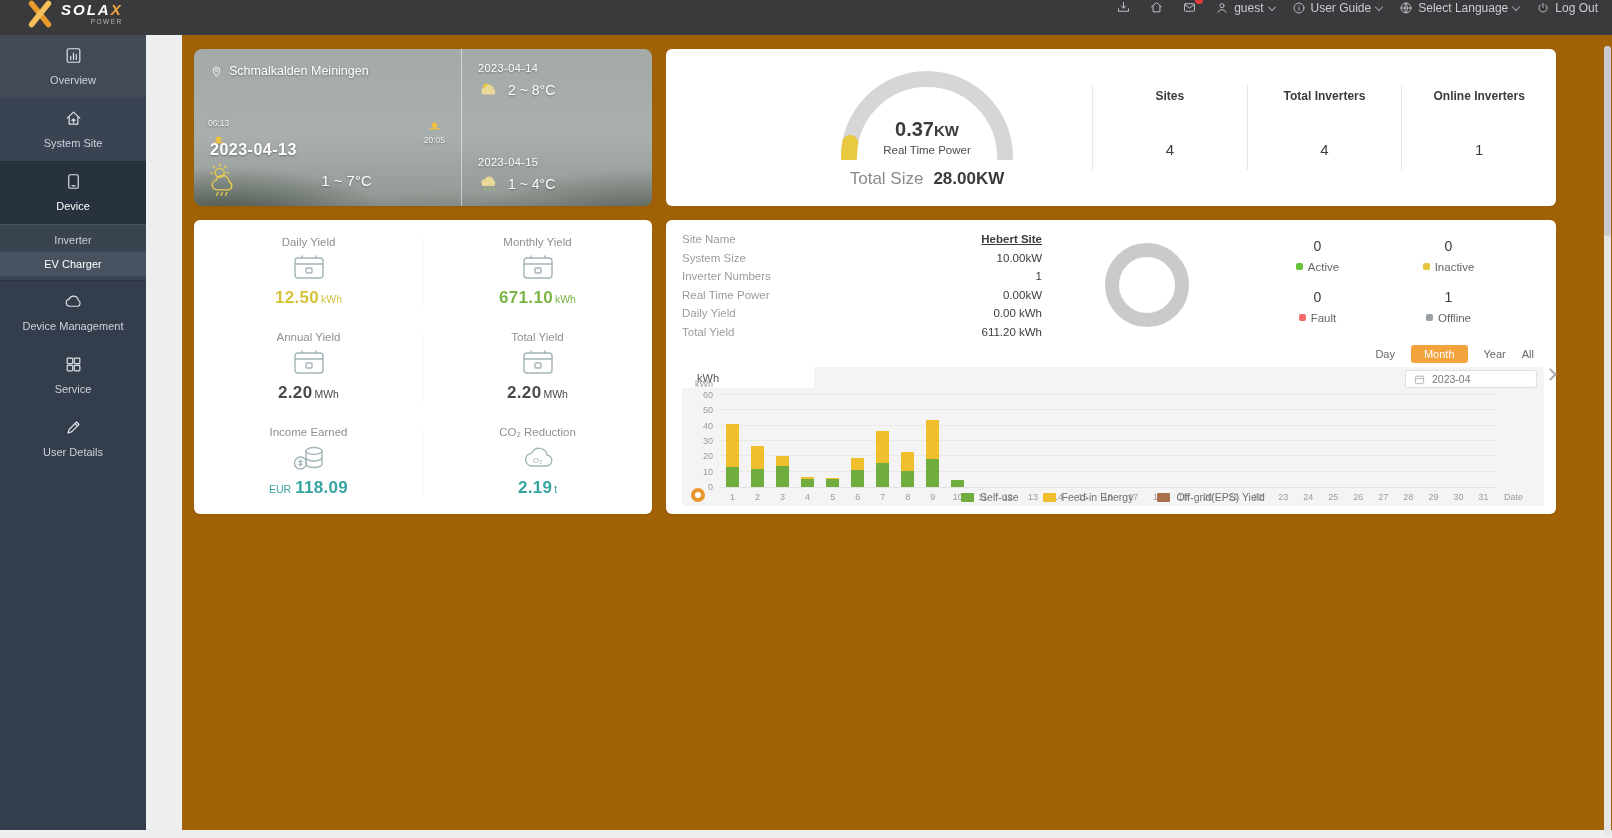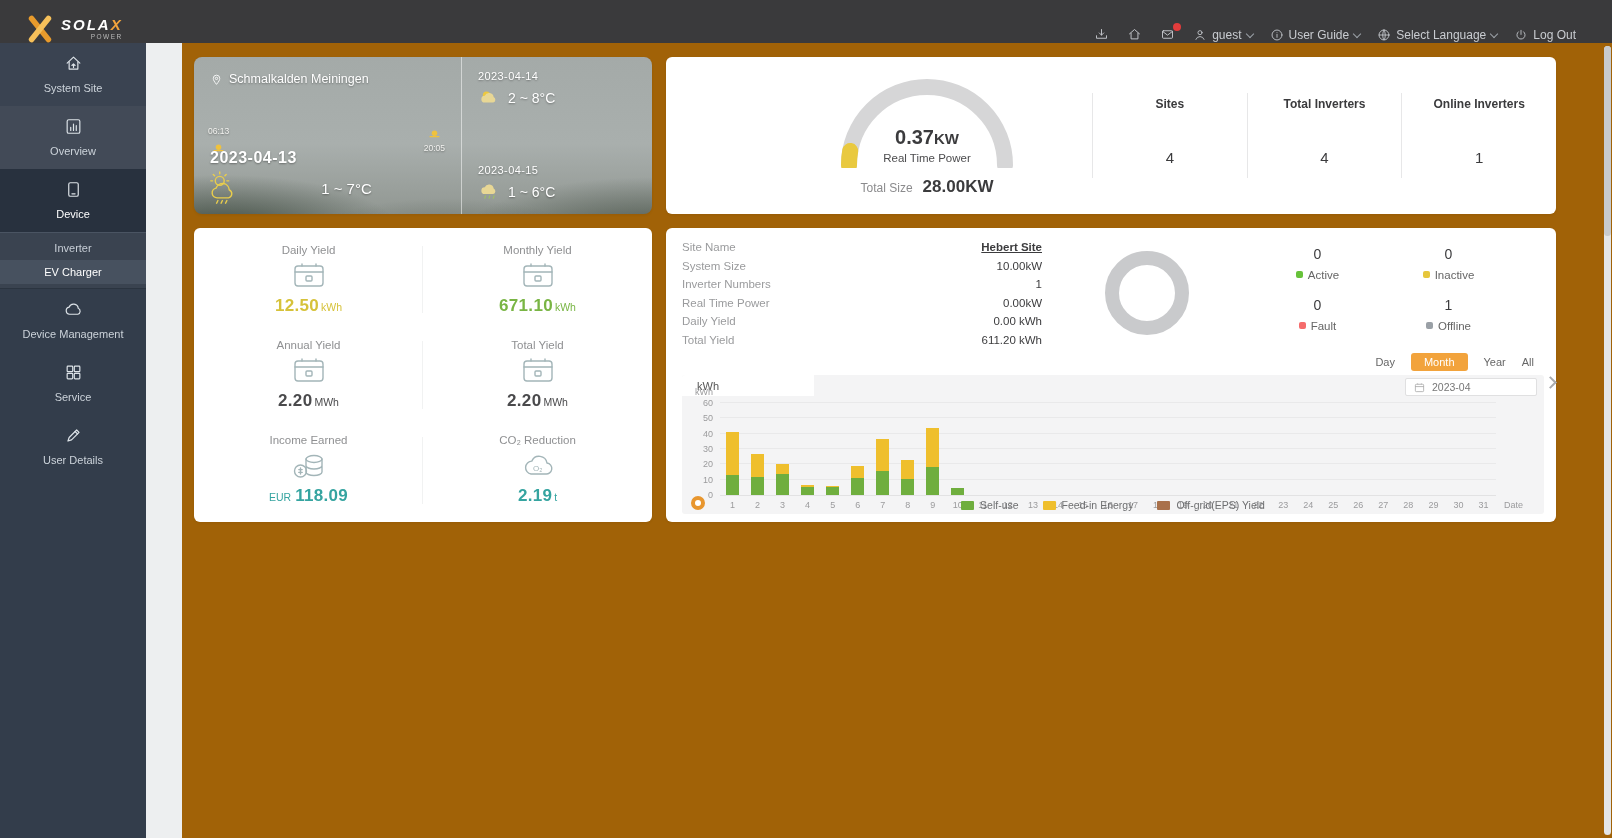--- a/index.html
+++ b/index.html
@@ -1,19 +1,19 @@
 <!DOCTYPE html>
 <html><head>
 <meta charset="utf-8">
 <style>
   * { margin:0; padding:0; box-sizing:border-box; }
   html,body { width:1612px; height:838px; overflow:hidden; font-family:"Liberation Sans", sans-serif; background:#edeff0; }
 
   
-  .navbar { height:43px; background:#3a3a3c; display:flex; align-items:flex-end; padding:0 36px 0 26px; }
+  .navbar { height:35px; background:#3a3a3c; display:flex; align-items:flex-start; padding:0 14px 0 26px; }
   .brand { display:flex; align-items:flex-end; gap:7px; }
   .brand-x svg { width:28px; height:28px; display:block; }
   .brand-txt { line-height:1; padding-bottom:3px; }
   .brand-name { color:#fff; font-weight:bold; font-size:15px; letter-spacing:2px; font-style:italic; }
   .brand-name .bx { color:#f2a33c; }
   .brand-sub { font-size:6.5px; color:#b9b9b9; letter-spacing:1.5px; text-align:right; margin-top:2px; }
   .nav-right { margin-left:auto; display:flex; align-items:center; gap:17px; color:#c9ccd1; font-size:12px; }
   .nav-ic { position:relative; width:16px; height:16px; cursor:pointer; }
   .nav-ic svg { width:15px; height:15px; stroke:#c6c9ce; fill:none; stroke-width:1.5; stroke-linecap:round; stroke-linejoin:round; }
   .badge-dot { position:absolute; top:-4px; right:-5px; width:8px; height:8px; border-radius:50%; background:#e23c3c; }
@@ -64,21 +64,21 @@
 
   
   .gauge-card { flex:1; height:157px; display:flex; align-items:stretch; padding-left:96px; }
   .gauge-block { width:330px; display:flex; flex-direction:column; align-items:center; padding-top:13px; flex-shrink:0; }
   .gauge-wrap { position:relative; width:190px; height:98px; }
   .gauge-center { position:absolute; left:0; right:0; bottom:4px; text-align:center; }
   .gauge-value { font-size:20px; font-weight:bold; color:#3b3b3d; }
   .gauge-value .gv-unit { font-size:15px; }
   .gauge-label { font-size:11.5px; color:#4c4c4e; margin-top:3px; }
   .total-row { margin-top:9px; display:flex; align-items:baseline; gap:10px; }
-  .total-label { font-size:12px; color:#8b8b8d; }
+  .total-label { font-size:17px; color:#8b8b8d; }
   .total-value { font-size:17px; font-weight:bold; color:#3b3b3d; }
   .stat-row { flex:1; display:flex; margin:36px 0; }
   .stat { flex:1; border-left:1px solid #e7e7e8; display:flex; flex-direction:column; align-items:center; justify-content:space-between; padding:4px 0 12px; }
   .stat-label { font-size:12px; font-weight:bold; color:#3b3b3d; }
   .stat-value { font-size:15px; color:#3b3b3d; }
 
   
   .yield-card { width:458px; height:294px; display:grid; grid-template-columns:1fr 1fr; grid-template-rows:1fr 1fr 1fr; padding:4px 0; flex-shrink:0; }
   .yield-cell { display:flex; flex-direction:column; align-items:center; justify-content:center; gap:5px; position:relative; }
   .yield-cell:nth-child(odd)::after { content:""; position:absolute; right:0; top:14px; bottom:14px; width:1px; background:#f1f2f2; }
@@ -197,34 +197,34 @@
           <path d="M7.5 6.5a7 7 0 1 0 9 0"></path>
         </svg>
       <span>Log Out</span>
     </span>
   </div>
 </div>
 
 <div class="app">
 
   <div class="sidebar" id="sidebar-menu">
+      <div class="side-item v-light">
+       <span><svg viewBox="0 0 24 24">
+            <rect x="4" y="3.5" width="16" height="17" rx="2"></rect>
+            <path d="M8.5 13v4M12 9v8M15.5 11v6"></path>
+          </svg></span>
+       <span>Overview</span>
+     </div>
       <div class="side-item v-mid">
        <span><svg viewBox="0 0 24 24">
             <path d="M4 11.5 12 4l8 7.5"></path>
             <path d="M6.5 10v9h11v-9"></path>
             <path d="M12 17v-4.5M10 14.5 12 12.5l2 2"></path>
           </svg></span>
        <span>System Site</span>
-     </div>
-      <div class="side-item v-light">
-       <span><svg viewBox="0 0 24 24">
-            <rect x="4" y="3.5" width="16" height="17" rx="2"></rect>
-            <path d="M8.5 13v4M12 9v8M15.5 11v6"></path>
-          </svg></span>
-       <span>Overview</span>
      </div>
       <div class="side-item v-active">
        <span><svg viewBox="0 0 24 24">
             <rect x="6" y="3.5" width="12" height="17" rx="2"></rect>
             <path d="M10 17.5h4"></path>
           </svg></span>
        <span>Device</span>
      </div>
       <div class="side-sub">
         <div class="side-sub-item ">Inverter</div>
@@ -312,21 +312,21 @@
                 <span>2 ~ 8°C</span>
               </div>
             </div>
             <div class="w-f-block">
               <div class="w-f-date">2023-04-15</div>
               <div class="w-f-row">
                 <svg viewBox="0 0 24 20">
                     <path d="M7 13a4 4 0 0 1 0-8 5.5 5.5 0 0 1 10.5 1.5A3.5 3.5 0 0 1 17 13z" fill="#e8d795"></path>
                     <path d="M8 15l-1 3M13 15l-1 3M18 15l-1 3" stroke="#9dbd6a" stroke-width="1.4" stroke-linecap="round"></path>
                   </svg>
-                <span>1 ~ 6°C</span>
+                <span>1 ~ 4°C</span>
               </div>
             </div>
           </div>
         </div>
       </div>
 
       <div class="card gauge-card">
         <div class="gauge-block">
           <div class="gauge-wrap">
             <svg width="190" height="98" viewBox="0 0 190 98">

